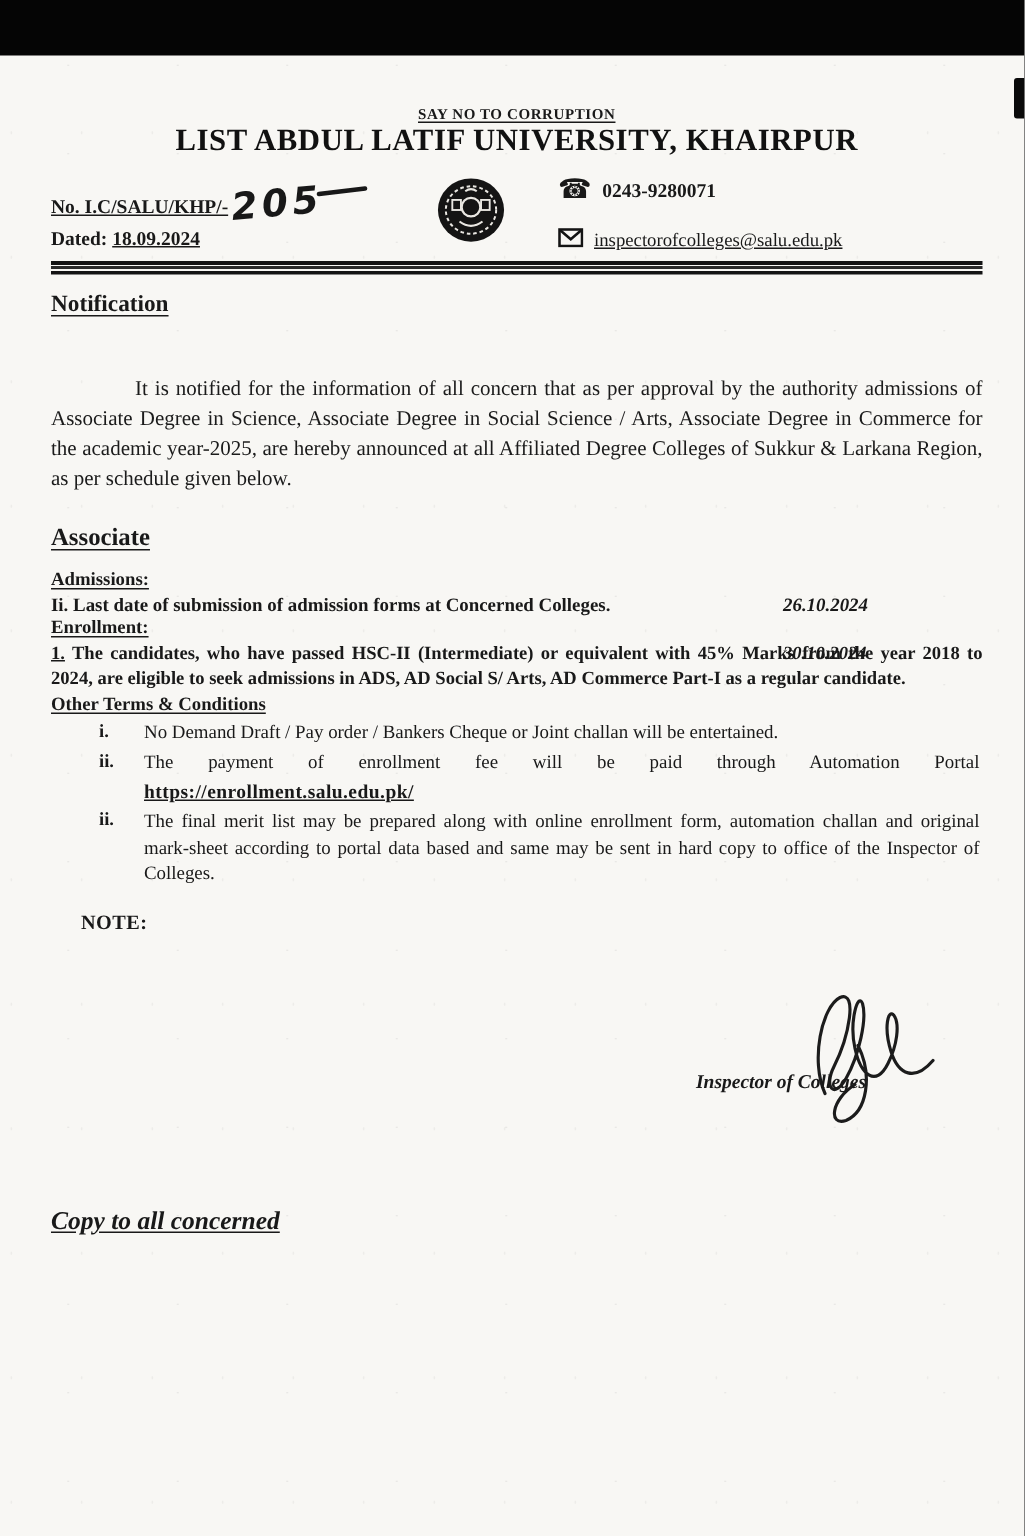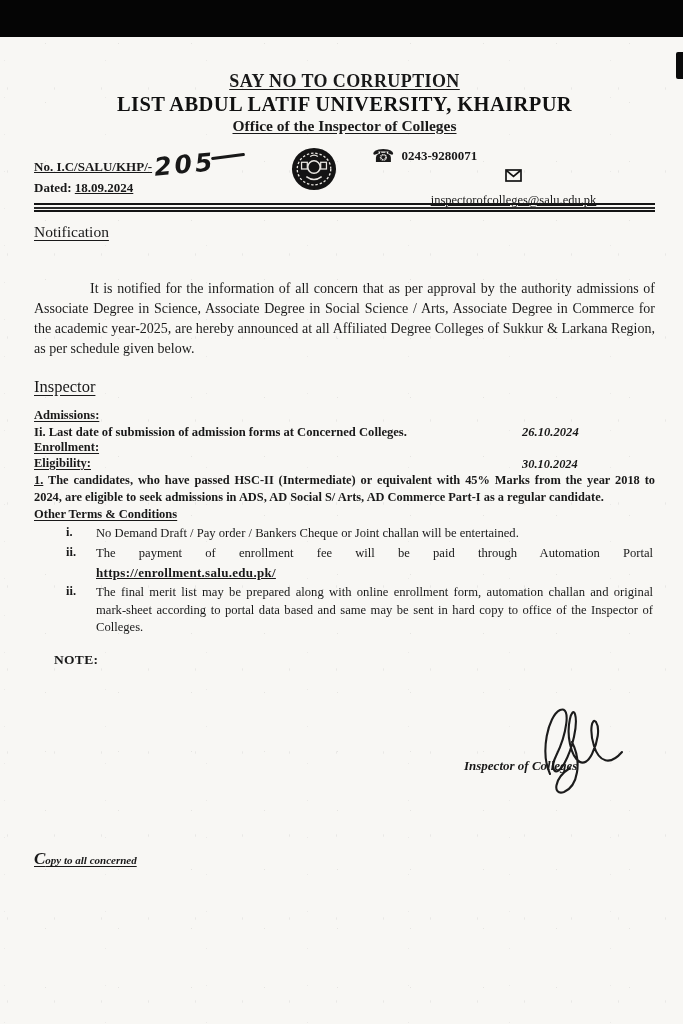--- a/index.html
+++ b/index.html
@@ -22,50 +22,50 @@
   .tan-streak {
     position:absolute; top:37px; left:90px; right:-4px; height:8px;
     background:linear-gradient(90deg,#ead9bd 0%, #e3bd7e 25%, #d89c4a 55%, #c78a35 75%, #e0b univ 0), linear-gradient(90deg,#ecd9b8, #e2b66d 40%, #cf9340 70%, #b97f2e 100%);
     transform:rotate(-0.35deg); border-radius:2px; opacity:0.95;
   }
   .edge-mark { position:absolute; top:52px; right:0; width:7px; height:27px; background:#0a0a0a; border-radius:2px 0 0 2px; }
 
   .paper { position:absolute; top:45px; left:0; width:100%; padding:26px 28px 0 34px; color:#191919; }
 
   .center { text-align:center; }
-  .slogan { font-size:18px; font-weight:600; letter-spacing:0.4px; text-decoration:underline; text-underline-offset:2px; }
+  .slogan { font-size:10px; font-weight:600; letter-spacing:0.4px; text-decoration:underline; text-underline-offset:2px; }
   .university { font-size:20.5px; font-weight:bold; letter-spacing:0.4px; margin-top:1px; color:#111; }
   .office { font-size:15.5px; font-weight:600; text-decoration:underline; text-underline-offset:2px; margin-top:1px; }
 
   .info-row { display:flex; align-items:flex-start; margin-top:9px; height:52px; }
   .info-left { width:250px; font-size:13px; font-weight:600; padding-top:4px; }
   .ref-line { white-space:nowrap; }
   .ref-label { text-decoration:underline; }
   .ref-hand {
     display:inline-block; font-family:"DejaVu Sans", sans-serif; font-style:italic; font-weight:bold;
     font-size:25px; letter-spacing:3px; transform:rotate(-5deg) translateY(2px); margin-left:2px; color:#181818;
   }
   .ref-flourish { display:inline-block; width:34px; height:3px; background:#181818; transform:translateY(-13px) rotate(-7deg); margin-left:-4px; border-radius:2px; }
   .date-line { margin-top:3px; }
   .date-value { text-decoration:underline; }
 
   .logo-wrap { width:60px; display:flex; justify-content:center; padding-top:2px; }
 
   .info-right { flex:1; padding-left:28px; font-size:13px; padding-top:3px; }
   .phone-line { display:flex; align-items:center; gap:7px; font-weight:600; }
   .phone-glyph { font-family:"DejaVu Sans", sans-serif; font-size:18px; line-height:1; }
-  .email-line { display:flex; align-items:center; gap:7px; margin-top:4px;flex-direction:column; }
+  .email-line { display:flex; align-items:center; gap:7px; margin-top:16px; }
   .email-text { text-decoration:underline; font-size:12.5px; }
 
   .double-rule {
     margin-top:7px; height:9px;
     background:linear-gradient(#141414 0 2.5px, #f8f7f4 2.5px 3.6px, #2a2a2a 3.6px 5.6px, #f8f7f4 5.6px 6.6px, #141414 6.6px 9px);
   }
 
-  .section-heading { font-size:15.5px; font-weight:normal; text-decoration:underline; text-underline-offset:2.5px; }
+  .section-heading { font-size:15.5px; font-weight:bold; text-decoration:underline; text-underline-offset:2.5px; }
   .notification-heading { margin-top:11px; }
 
   .body-para {
     margin-top:38px; font-size:14px; line-height:1.42; text-align:justify; text-indent:56px; color:#1b1b1b;
   }
 
   .schedule-heading { margin-top:18px; font-size:16.5px; }
 
   .sub-heading { font-size:12.5px; font-weight:bold; text-decoration:underline; text-underline-offset:2px; }
   .admissions-heading { margin-top:11px; }
@@ -88,38 +88,37 @@
   .portal-link { display:inline-block; margin-top:1px; color:#191919; font-size:13px; font-weight:600; text-decoration:underline; letter-spacing:0.3px; }
 
   .note-block { display:flex; margin-top:15px; }
   .note-label { width:107px; margin-left:20px; flex:none; font-size:13.5px; font-weight:bold; letter-spacing:0.3px; }
   .note-text { width:452px; font-size:13.5px; font-weight:bold; line-height:1.55; text-align:justify; letter-spacing:0.2px; }
 
   .signature-block { position:relative; margin-top:34px; margin-left:430px; width:200px; height:105px; }
   .signature-svg { position:absolute; top:0; left:48px; }
   .signature-title { position:absolute; top:56px; left:0; font-size:13px; font-style:italic; font-weight:600; white-space:nowrap; }
 
-  .copy-note { margin-top:42px; font-size:11px; font-weight:bold; font-style:italic; text-decoration:underline; text-underline-offset:2px; }
+  .copy-note { margin-top:42px; font-size:17px; font-weight:bold; font-style:italic; text-decoration:underline; text-underline-offset:2px; }
   .copy-note::first-letter { font-size:17px; }
 </style>
 </head>
 <body>
 
 <div class="screen">
 
   <div class="top-black-bar"></div>
   <div class="tan-streak"></div>
   <div class="edge-mark"></div>
 
   <div class="paper">
 
     <div class="center">
       <div class="slogan">SAY NO TO CORRUPTION</div>
       <div class="university">LIST ABDUL LATIF UNIVERSITY, KHAIRPUR</div>
-      <div class="office">Office of the Inspector of Colleges</div>
     </div>
 
     <div class="info-row">
       <div class="info-left">
         <div class="ref-line">
           <span class="ref-label">No. I.C/SALU/KHP/-</span><span class="ref-hand">205</span><span class="ref-flourish"></span>
         </div>
         <div class="date-line">
           <span>Dated: </span><span class="date-value">18.09.2024</span>
         </div>
@@ -154,34 +153,33 @@
           <span class="email-text">inspectorofcolleges@salu.edu.pk</span>
         </div>
       </div>
     </div>
 
     <div class="double-rule"></div>
 
     <div class="section-heading notification-heading">Notification</div>
     <p class="body-para">It is notified for the information of all concern that as per approval by the authority admissions of Associate Degree in Science, Associate Degree in Social Science / Arts, Associate Degree in Commerce for the academic year-2025, are hereby announced at all Affiliated Degree Colleges of Sukkur &amp; Larkana Region, as per schedule given below.</p>
 
-    <div class="section-heading schedule-heading">Inspector</div>
+    <div class="section-heading schedule-heading">Associate</div>
 
     <div class="sub-heading admissions-heading">Admissions:</div>
     <div class="sched-row">
       <span>Ii. Last date of submission of admission forms at Concerned Colleges.</span>
       <span class="row-date">26.10.2024</span>
     </div>
 
     <div class="sub-heading">Enrollment:</div>
     <div class="sched-row sched-row-small">
       <span class="row-date">30.10.2024</span>
     </div>
 
-    <div class="sub-heading">Eligibility:</div>
     <div class="eligibility-text">
       <span class="elig-num">1.</span><span> The candidates, who have passed HSC-II (Intermediate) or equivalent with 45% Marks from the year 2018 to 2024, are eligible to seek admissions in ADS, AD Social S/ Arts, AD Commerce Part-I as a regular candidate.</span>
     </div>
 
     <div class="sub-heading terms-heading">Other Terms &amp; Conditions</div>
     <div class="terms-list">
       <div class="term-row">
         <span class="term-num">i.</span>
         <span class="term-body">No Demand Draft / Pay order / Bankers Cheque or Joint challan will be entertained.</span>
       </div>

